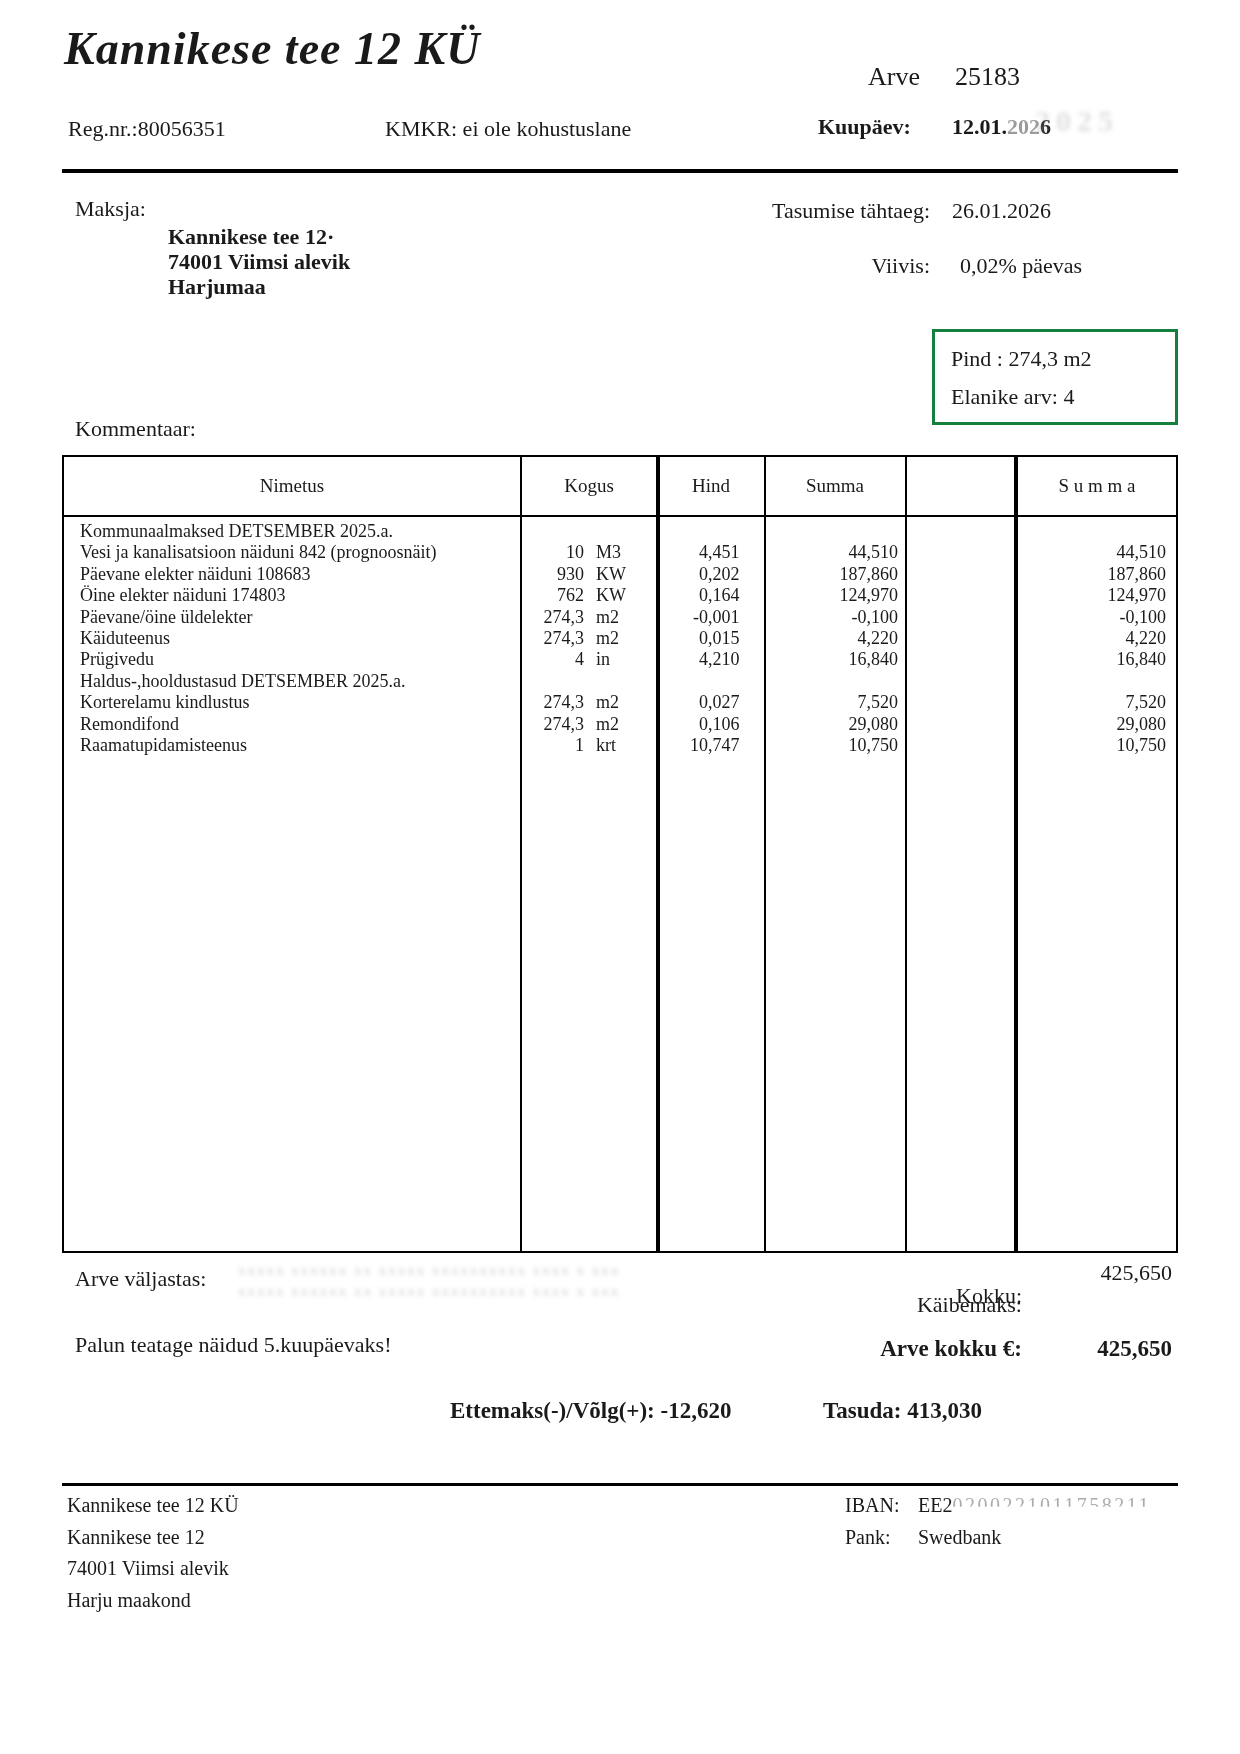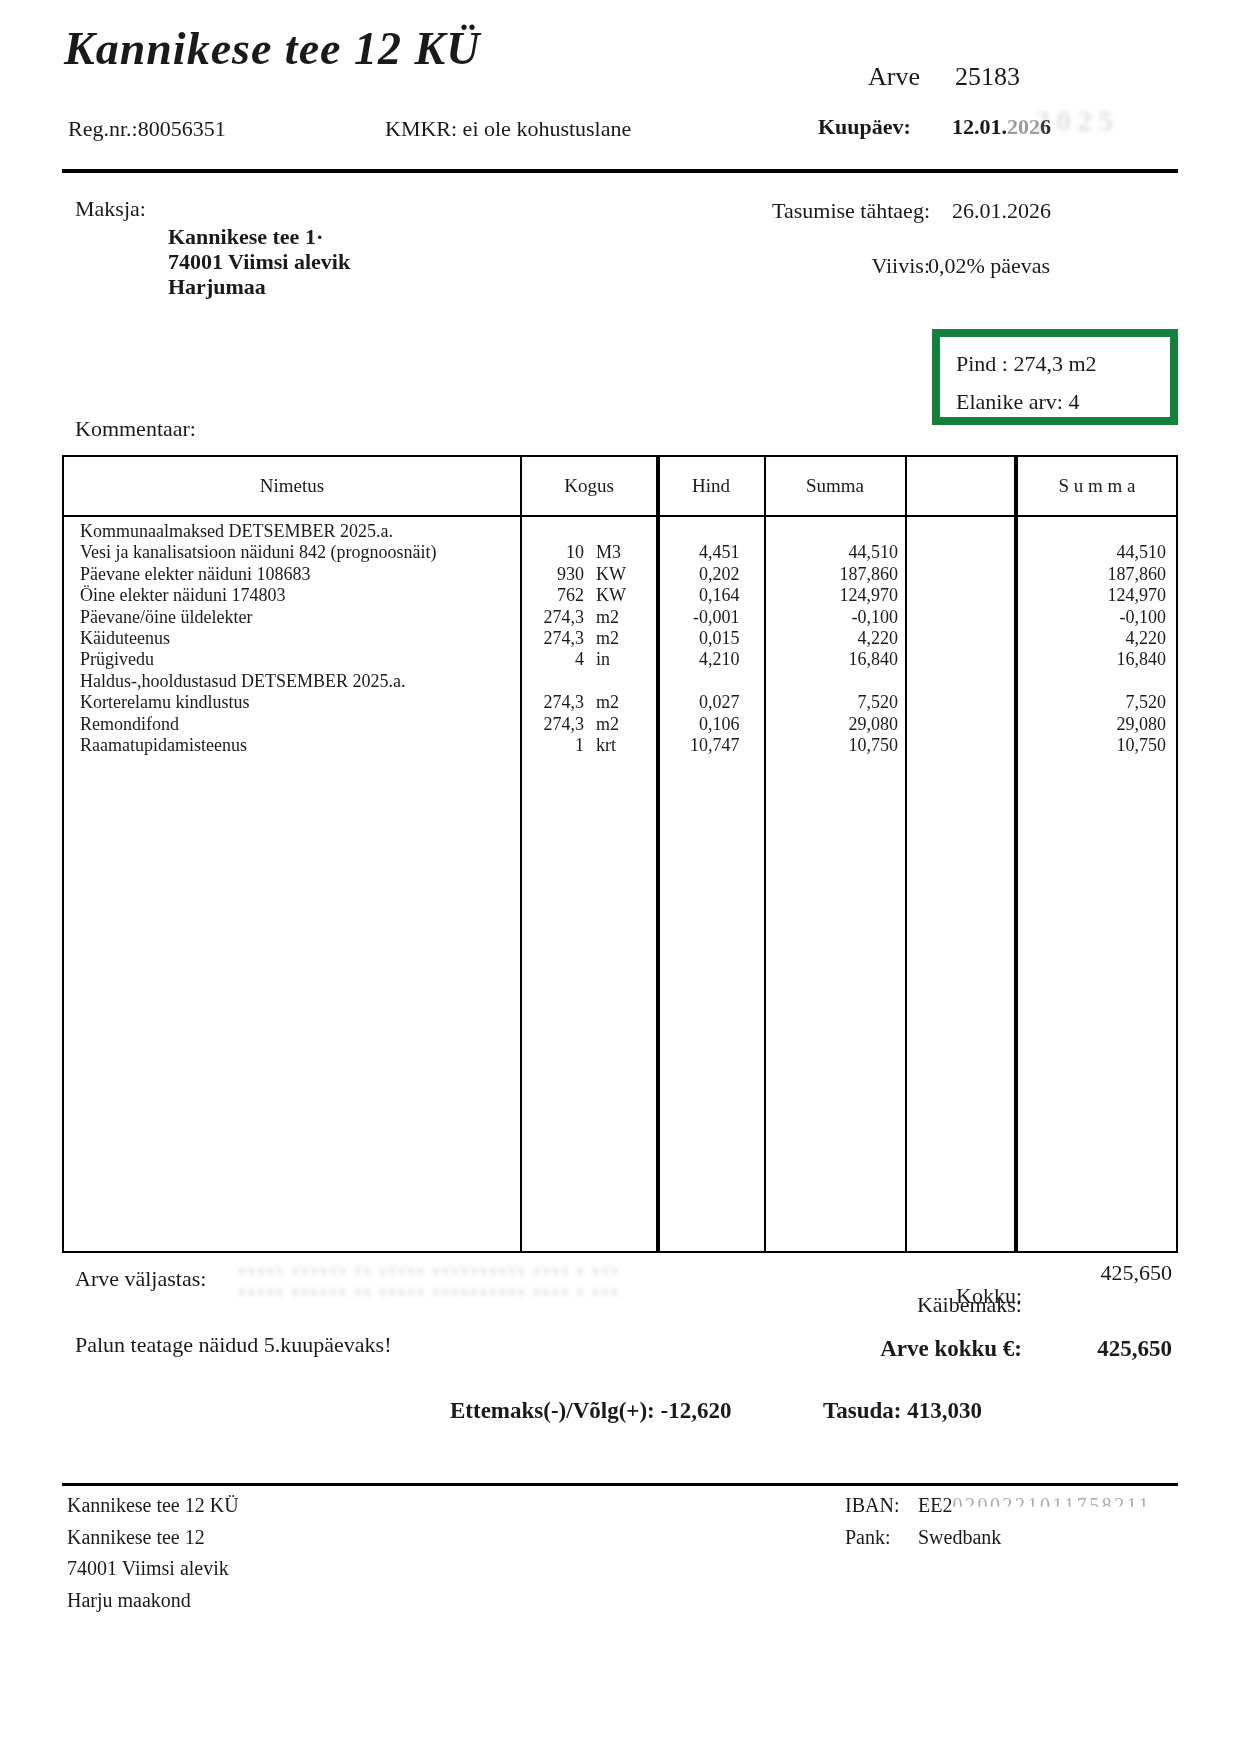--- a/index.html
+++ b/index.html
@@ -20,21 +20,21 @@
   .t23 { font-size:23px;margin-top:8px; }
   .t20 { font-size:20px; }
   .right { text-align:right; }
   .rule { background:#000; }
   .gray-date { color:#9c9c9c; }
   .ghost {
     color:#b9b9b9; filter:blur(2px); opacity:.45; font-size:30px; font-weight:bold;
     letter-spacing:6px;
   }
   .infobox {
-    border:8px solid #15803d; width:246px; height:96px; padding:8px 0 0 16px;
+    border:3px solid #15803d; width:246px; height:96px; padding:8px 0 0 16px;
     font-size:22px; line-height:38px;
   }
   
   .invoice-table {
     left:62px; top:455px; width:1116px; height:798px;
     border:2px solid #000;
   }
   .vline { position:absolute; top:0; bottom:0; background:#000; width:2px; }
   .vline.thick { width:4px; }
   .thead-border { position:absolute; left:0; top:58px; width:100%; height:2px; background:#000; }
@@ -70,28 +70,28 @@
   <div class="abs t22" style="left:68px; top:116px;">Reg.nr.:80056351</div>
   <div class="abs t22" style="left:385px; top:116px;">KMKR: ei ole kohustuslane</div>
   <div class="abs t22 b" style="left:818px; top:114px;">Kuupäev:</div>
   <div class="abs t22 b" style="left:952px; top:114px;"><span>12.01.</span><span class="gray-date">202</span><span>6</span></div>
 
   <div class="abs ghost" style="left:1035px; top:104px; width:195px;">2025</div>
 
   <div class="abs rule" style="left:62px; top:169px; width:1116px; height:4px;"></div>
 
   <div class="abs t22" style="left:75px; top:196px;">Maksja:</div>
-  <div class="abs t22 b" style="left:168px; top:224px;">Kannikese tee 1·</div>
+  <div class="abs t22 b" style="left:168px; top:224px;">Kannikese tee 12·</div>
   <div class="abs t22 b" style="left:168px; top:249px;">74001 Viimsi alevik</div>
   <div class="abs t22 b" style="left:168px; top:274px;">Harjumaa</div>
 
   <div class="abs t22 right" style="left:640px; top:198px; width:290px;">Tasumise tähtaeg:</div>
   <div class="abs t22" style="left:952px; top:198px;">26.01.2026</div>
   <div class="abs t22 right" style="left:640px; top:253px; width:290px;">Viivis:</div>
-  <div class="abs t22" style="left:928px; top:253px;text-align:center;">0,02% päevas</div>
+  <div class="abs t22" style="left:960px; top:253px;text-align:center;">0,02% päevas</div>
 
   <div class="abs infobox" style="left:932px; top:329px;">
     <div>Pind : 274,3 m2</div>
     <div>Elanike arv: 4</div>
   </div>
 
   <div class="abs t22" style="left:75px; top:416px;">Kommentaar:</div>
 
   <div class="abs invoice-table">
     <div class="vline" style="left:456px;"></div>

